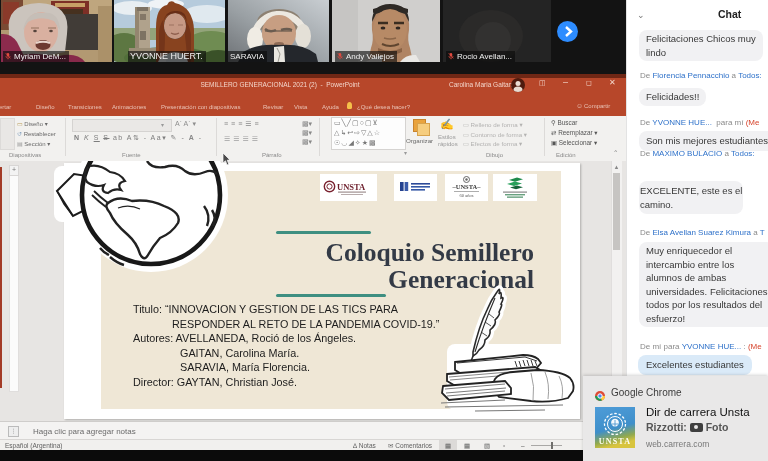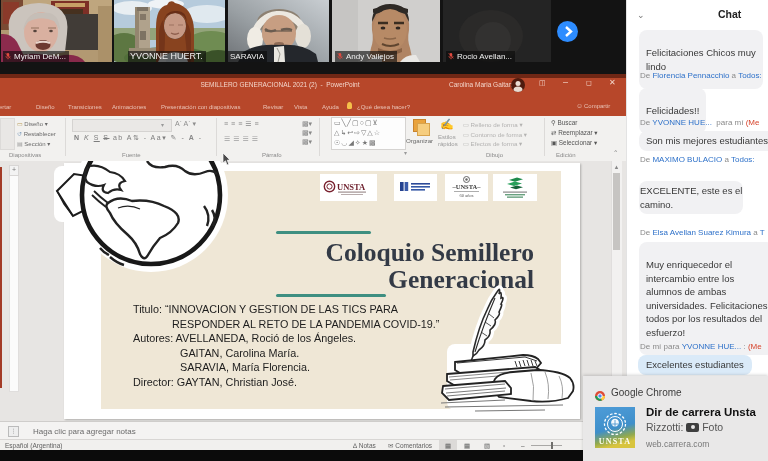--- a/index.html
+++ b/index.html
@@ -6,21 +6,21 @@
   body{width:768px;height:461px;overflow:hidden;position:relative;background:#131313;
        font-family:"Liberation Sans",sans-serif;}
   .abs{position:absolute;}
   .lbl{position:absolute;height:11px;background:rgba(10,10,10,.62);color:#f0f0f0;
        font-size:8px;line-height:11px;white-space:nowrap;padding:0 3px 0 2px;}
   .mic{display:inline-block;width:6px;height:8px;vertical-align:-1px;margin-right:3px;}
   .meta{position:absolute;left:640px;font-size:8px;color:#8a8a8a;white-space:nowrap;}
   .meta b{font-weight:normal;color:#2e71c9;}
   .meta i{font-style:normal;color:#d6442c;}
   .bub{position:absolute;left:639px;background:#f1f1f3;border-radius:8px;
-       padding:16px 7px;font-size:9.5px;line-height:13.5px;color:#383838;white-space:nowrap;}
+       padding:2px 7px;font-size:9.5px;line-height:13.5px;color:#383838;white-space:nowrap;}
 </style>
 </head>
 <body>
 
 <div class="abs" style="left:0;top:0;width:768px;height:75px;background:#131313;"></div>
 <div id="tile1" class="abs" style="filter:blur(.6px);left:1px;top:0;width:111px;height:62px;overflow:hidden;">
 <svg width="111" height="62">
   <rect width="111" height="62" fill="#b29972"></rect>
   <rect x="0" y="0" width="111" height="20" fill="#bfa67e"></rect>
   <rect x="0" y="0" width="22" height="30" fill="#7a4a33"></rect>
@@ -347,21 +347,21 @@
 
 <div class="abs" style="left:626px;top:0;width:142px;height:461px;background:#fff;border-left:1px solid #e3e3e3;"></div>
 <div class="abs" style="left:637px;top:10px;color:#777;font-size:9px;">⌄</div>
 <div class="abs" style="left:718px;top:8px;color:#222;font-size:10.5px;font-weight:bold;">Chat</div>
 
 <div class="bub" style="top:30px;">Felicitaciones Chicos muy<br>lindo</div>
 <div class="meta" style="top:70.5px;">De <b>Florencia Pennacchio</b> a <b>Todos:</b></div>
 <div class="bub" style="top:88px;">Felicidades!!</div>
 <div class="meta" style="top:118px;">De <b>YVONNE HUE...</b> &nbsp;para mí <i>(Me</i></div>
 <div class="bub" style="top:131px;padding:3px 7px;">Son mis mejores estudiantes</div>
-<div class="meta" style="top:155px;">De <b>MAXIMO BULACIO</b> a <b>Todos:</b></div>
+<div class="meta" style="top:149px;">De <b>MAXIMO BULACIO</b> a <b>Todos:</b></div>
 <div class="bub" style="top:181px;padding:3px 1px;">EXCELENTE, este es el<br>camino.</div>
 <div class="meta" style="top:228px;">De <b>Elsa Avellan Suarez Kimura</b> a <b>T</b></div>
 <div class="bub" style="top:242px;">Muy enriquecedor el<br>intercambio entre los<br>alumnos de ambas<br>universidades. Felicitaciones<br>todos por los resultados del<br>esfuerzo!</div>
 <div class="meta" style="top:341.5px;">De mí para <b>YVONNE HUE...</b> : <i>(Me</i></div>
 <div class="bub" style="top:355px;left:638px;background:#daeaf8;padding:3px 8px;">Excelentes estudiantes</div>
 
 <div class="abs" style="left:583px;top:376px;width:185px;height:85px;background:#e9e8e8;box-shadow:0 -1px 3px rgba(0,0,0,.18);"></div>
 <div class="abs" style="left:595px;top:387px;width:10px;height:10px;">
   <svg width="10" height="10" viewBox="0 0 10 10">
       <circle cx="5" cy="5" r="5" fill="#de4b36"></circle>
@@ -382,15 +382,15 @@
         </linearGradient>
       </defs>
   <rect width="40" height="41" fill="url(#gw)"></rect>
   <circle cx="20" cy="17" r="10.5" fill="none" stroke="#fff" stroke-width="1.3" stroke-dasharray="2.6 1.8"></circle>
   <circle cx="20" cy="17" r="7.5" fill="none" stroke="#fff" stroke-width="1"></circle>
   <path d="M17,13 q3,-2.5 6,0 q2,3 -0.5,5.5 q-2.5,2.5 -5,0 q-2.5,-2.5 -0.5,-5.5" fill="#fff" opacity=".95"></path>
   <path d="M20,13 v8 M16.5,17 h7" stroke="#3f8fca" stroke-width=".8"></path>
   <text x="20" y="37" text-anchor="middle" font-size="8" font-family="Liberation Serif" font-weight="bold" fill="#fdfdf0" letter-spacing="1.2">UNSTA</text>
   </svg>
 </div>
-<div class="abs" style="left:646px;top:406px;font-size:11.5px;font-weight:bold;color:#111;">Dir de carrera Unsta</div>
-<div class="abs" style="left:646px;top:421px;font-size:10.5px;color:#555;">Rizzotti: <span style="display:inline-block;position:relative;width:13px;height:9px;background:#3f3f3f;border-radius:2px;vertical-align:-1px;"><span style="position:absolute;left:4.5px;top:2px;width:4px;height:4px;border-radius:50%;background:#e9e8e8;"></span></span> Foto</div>
+<div class="abs" style="left:646px;top:406px;font-size:11.5px;font-weight:normal;color:#111;">Dir de carrera Unsta</div>
+<div class="abs" style="left:646px;top:421px;font-size:10.5px;color:#555;font-weight:bold;">Rizzotti: <span style="display:inline-block;position:relative;width:13px;height:9px;background:#3f3f3f;border-radius:2px;vertical-align:-1px;"><span style="position:absolute;left:4.5px;top:2px;width:4px;height:4px;border-radius:50%;background:#e9e8e8;"></span></span> Foto</div>
 <div class="abs" style="left:646px;top:438.5px;font-size:8.5px;color:#777;">web.carrera.com</div>
 
 </body></html>

